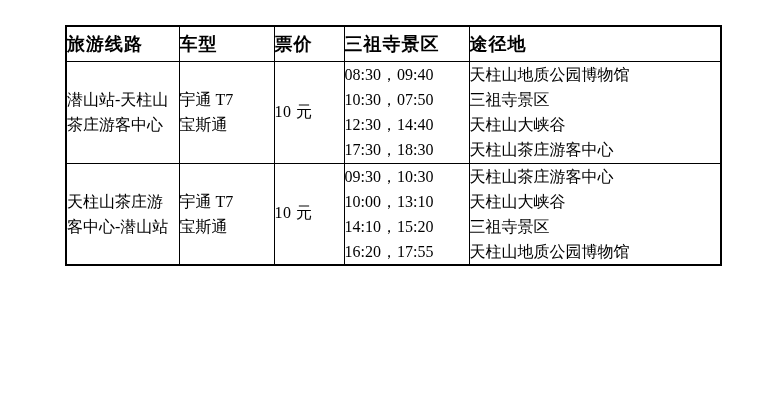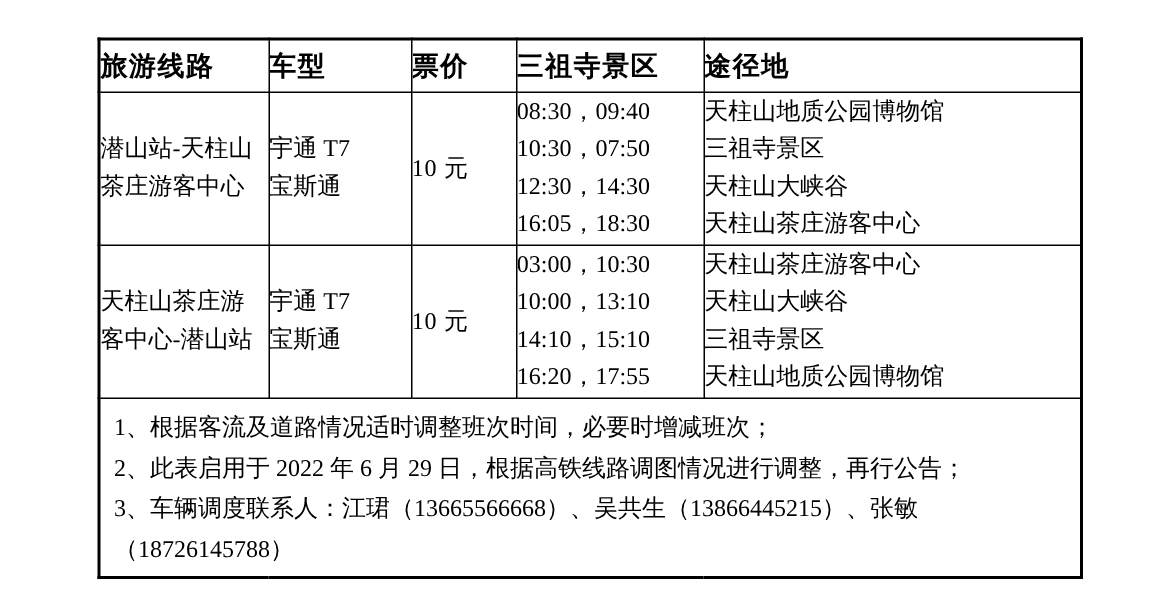--- a/index.html
+++ b/index.html
@@ -86,52 +86,44 @@
     <tr class="data-row">
       <td class="route-cell">潜山站-天柱山茶庄游客中心</td>
       <td>
         <div class="ln">宇通 T7</div>
         <div class="ln">宝斯通</div>
       </td>
       <td class="price-cell">10 元</td>
       <td>
         <div class="ln">08:30，09:40</div>
         <div class="ln">10:30，07:50</div>
-        <div class="ln">12:30，14:30</div>
-        <div class="ln">16:05，18:30</div>
+        <div class="ln">12:30，14:40</div>
+        <div class="ln">17:30，18:30</div>
       </td>
       <td>
         <div class="ln">天柱山地质公园博物馆</div>
         <div class="ln">三祖寺景区</div>
         <div class="ln">天柱山大峡谷</div>
         <div class="ln">天柱山茶庄游客中心</div>
       </td>
     </tr>
     <tr class="data-row">
       <td class="route-cell">天柱山茶庄游客中心-潜山站</td>
       <td>
         <div class="ln">宇通 T7</div>
         <div class="ln">宝斯通</div>
       </td>
       <td class="price-cell">10 元</td>
       <td>
-        <div class="ln">03:00，10:30</div>
+        <div class="ln">09:30，10:30</div>
         <div class="ln">10:00，13:10</div>
-        <div class="ln">14:10，15:10</div>
+        <div class="ln">14:10，15:20</div>
         <div class="ln">16:20，17:55</div>
       </td>
       <td>
         <div class="ln">天柱山茶庄游客中心</div>
         <div class="ln">天柱山大峡谷</div>
         <div class="ln">三祖寺景区</div>
         <div class="ln">天柱山地质公园博物馆</div>
       </td>
     </tr>
-    <tr class="notes-row">
-      <td class="notes-cell" colspan="5">
-        <div class="note-line">1、根据客流及道路情况适时调整班次时间，必要时增减班次；</div>
-        <div class="note-line">2、此表启用于 2022 年 6 月 29 日，根据高铁线路调图情况进行调整，再行公告；</div>
-        <div class="note-line">3、车辆调度联系人：江珺（13665566668）、吴共生（13866445215）、张敏</div>
-        <div class="note-line">（18726145788）</div>
-      </td>
-    </tr>
   </tbody>
 </table>
 
 </body></html>

